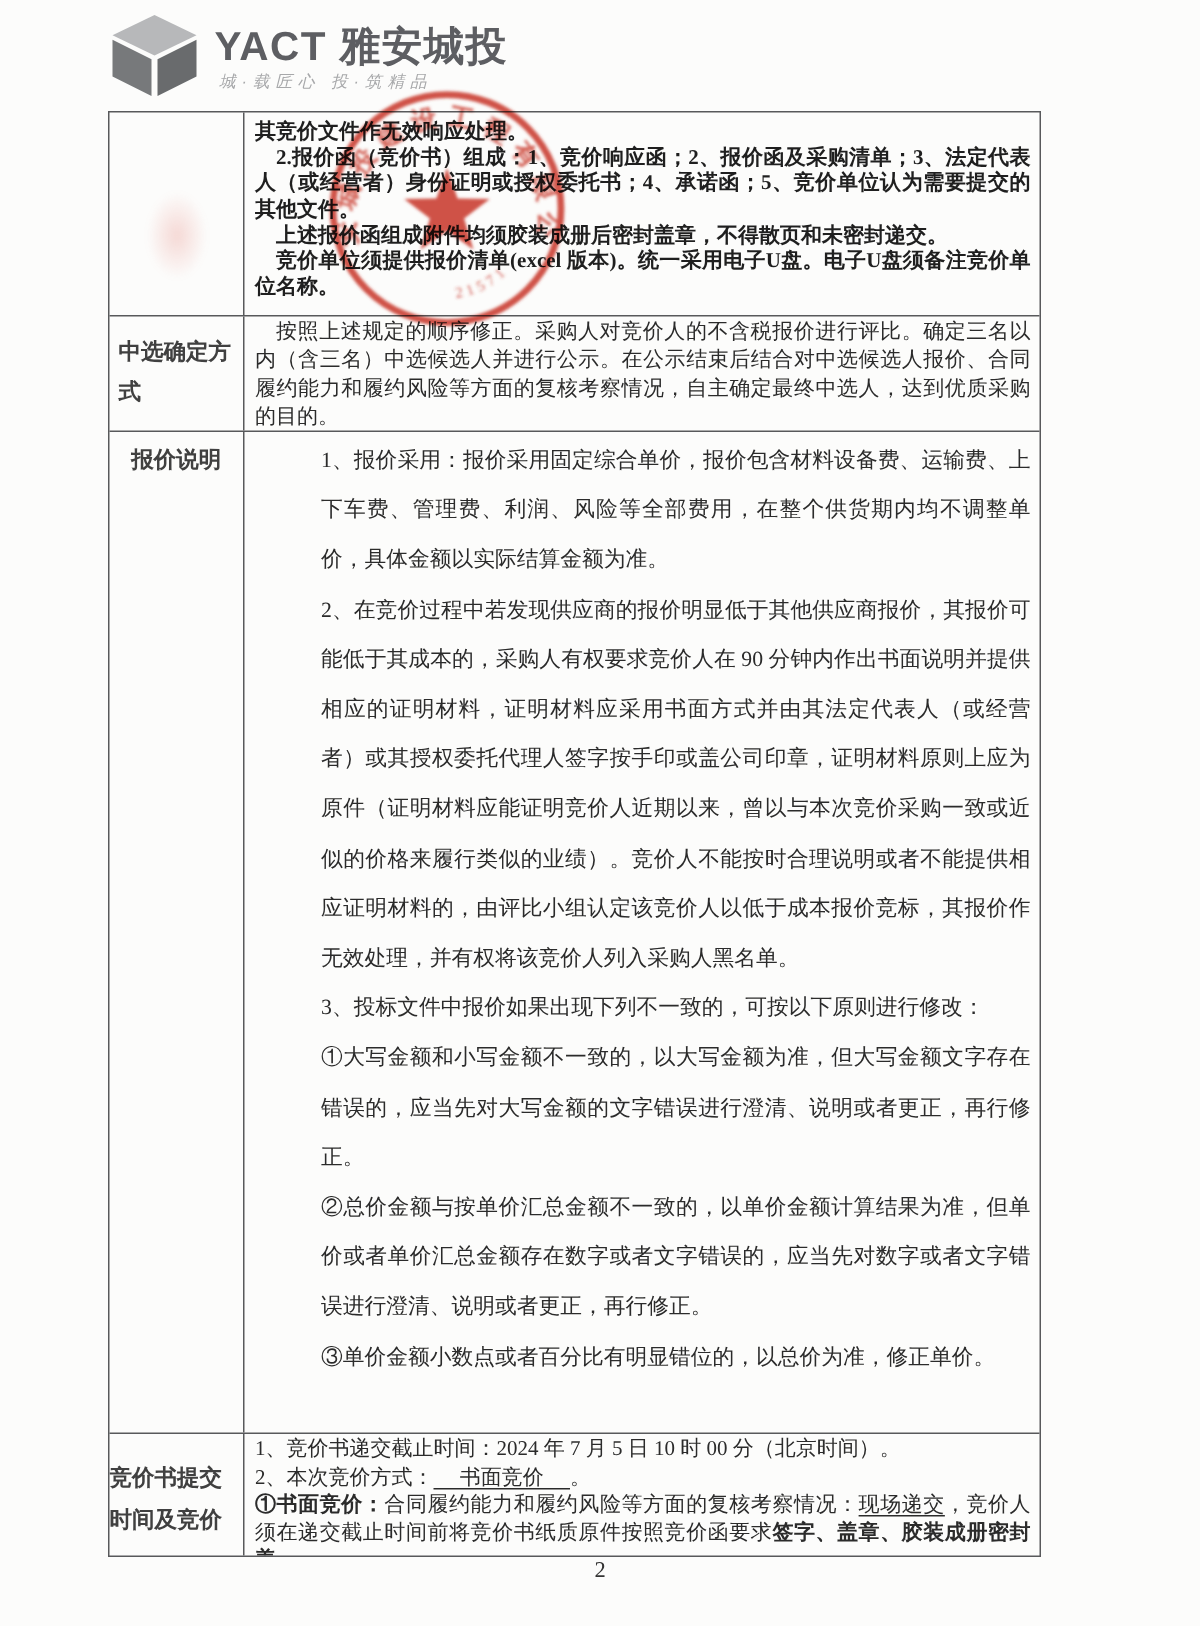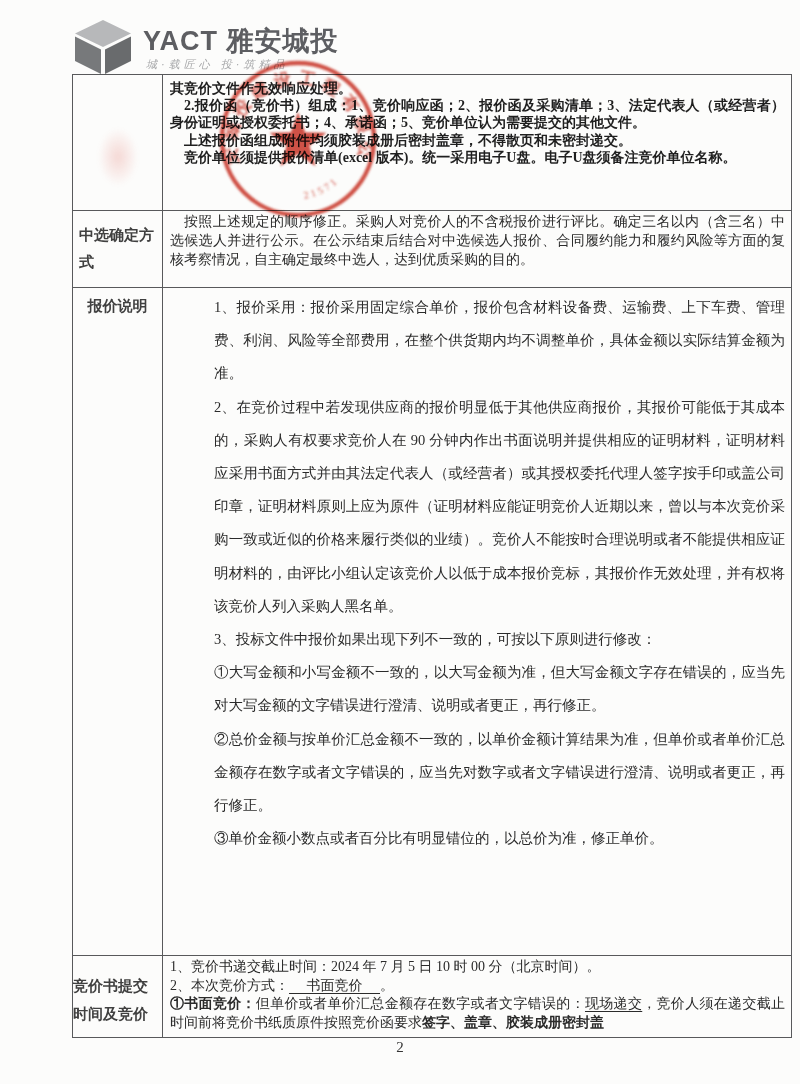--- a/index.html
+++ b/index.html
@@ -1,28 +1,28 @@
 <!DOCTYPE html>
 <html><head>
 <meta charset="utf-8">
 <style>
   html,body{margin:0;padding:0;}
   body{background:#e8e8e8;font-family:"Liberation Serif","DejaVu Serif",serif;}
   #canvas{position:relative;width:800px;height:1084px;background:#fcfcfb;margin:0 auto;overflow:hidden;}
 
   
-  .logo{position:absolute;left:71px;top:17px;width:420px;height:58px;}
+  .logo{position:absolute;left:71px;top:7px;width:420px;height:58px;}
   .logo-cube{position:absolute;left:0;top:2px;}
   .logo-text{position:absolute;left:72px;top:6px;font-family:"Liberation Sans","DejaVu Sans",sans-serif;
              font-weight:bold;font-size:27px;letter-spacing:1px;color:#5d5e62;white-space:nowrap;}
   .logo-tagline{position:absolute;left:75px;top:40px;font-family:"Liberation Sans","DejaVu Sans",sans-serif;
              font-size:11px;letter-spacing:4px;color:#a7a8aa;white-space:nowrap;font-style:italic;}
 
   
-  .doc-table{position:absolute;left:72px;top:74px;width:720px;border:1px solid #58595b;box-sizing:border-box;background:transparent;}
+  .doc-table{position:absolute;left:72px;top:74px;width:622px;border:1px solid #58595b;box-sizing:border-box;background:transparent;}
   .t-row{display:flex;box-sizing:border-box;}
   .t-row + .t-row{border-top:1px solid #58595b;}
   .cell-label{width:90px;min-width:90px;border-right:1px solid #58595b;box-sizing:border-box;
               font-weight:bold;color:#404040;font-size:15px;overflow:hidden;}
   .cell-content{flex:1;box-sizing:border-box;padding:2px 6px 0 7px;color:#2b2b2b;
                 text-align:justify;overflow:hidden;}
   .cell-content p{margin:0;}
   .cell-content p.ind{text-indent:1em;}
   .b{font-weight:bold;}
   .u{text-decoration:underline;text-underline-offset:3px;}
@@ -99,21 +99,21 @@
           <p><span>②总价金额与按单价汇总金额不一致的，以单价金额计算结果为准，但单价或者单价汇总金额存在数字或者文字错误的，应当先对数字或者文字错误进行澄清、说明或者更正，再行修正。</span></p>
           <p><span>③单价金额小数点或者百分比有明显错位的，以总价为准，修正单价。</span></p>
         </div>
     </div>
 
     <div class="t-row row-submission">
       <div class="cell-label">竞价书提交时间及竞价</div>
       <div class="cell-content">
           <p><span>1、竞价书递交截止时间：2024 年 7 月 5 日 10 时 00 分（北京时间）。</span></p>
           <p><span>2、本次竞价方式：</span><span class="u">　 书面竞价 　</span><span>。</span></p>
-          <p><span class="b">①书面竞价：</span><span>但单价或者单价汇总金额存在数字或者文字错误的：</span><span class="u">现场递交</span><span>，竞价人须在递交截止时间前将竞价书纸质原件按照竞价函要求</span><span class="b">签字、盖章、胶装成册密封盖</span></p>
+          <p><span class="b">①书面竞价：</span><span>合同履约能力和履约风险等方面的复核考察情况：</span><span class="u">现场递交</span><span>，竞价人须在递交截止时间前将竞价书纸质原件按照竞价函要求</span><span class="b">签字、盖章、胶装成册密封盖</span></p>
         </div>
     </div>
 
   </div>
 
   <svg class="stamp" width="170" height="170" viewBox="0 0 170 170">
     <defs>
       <path id="arcTop" d="M 24.6,106 A 62,62 0 1 1 145.4,106" fill="none"></path>
       <path id="arcBottom" d="M 36,116 A 56,56 0 0 0 134,116" fill="none"></path>
       <filter id="sblur">

